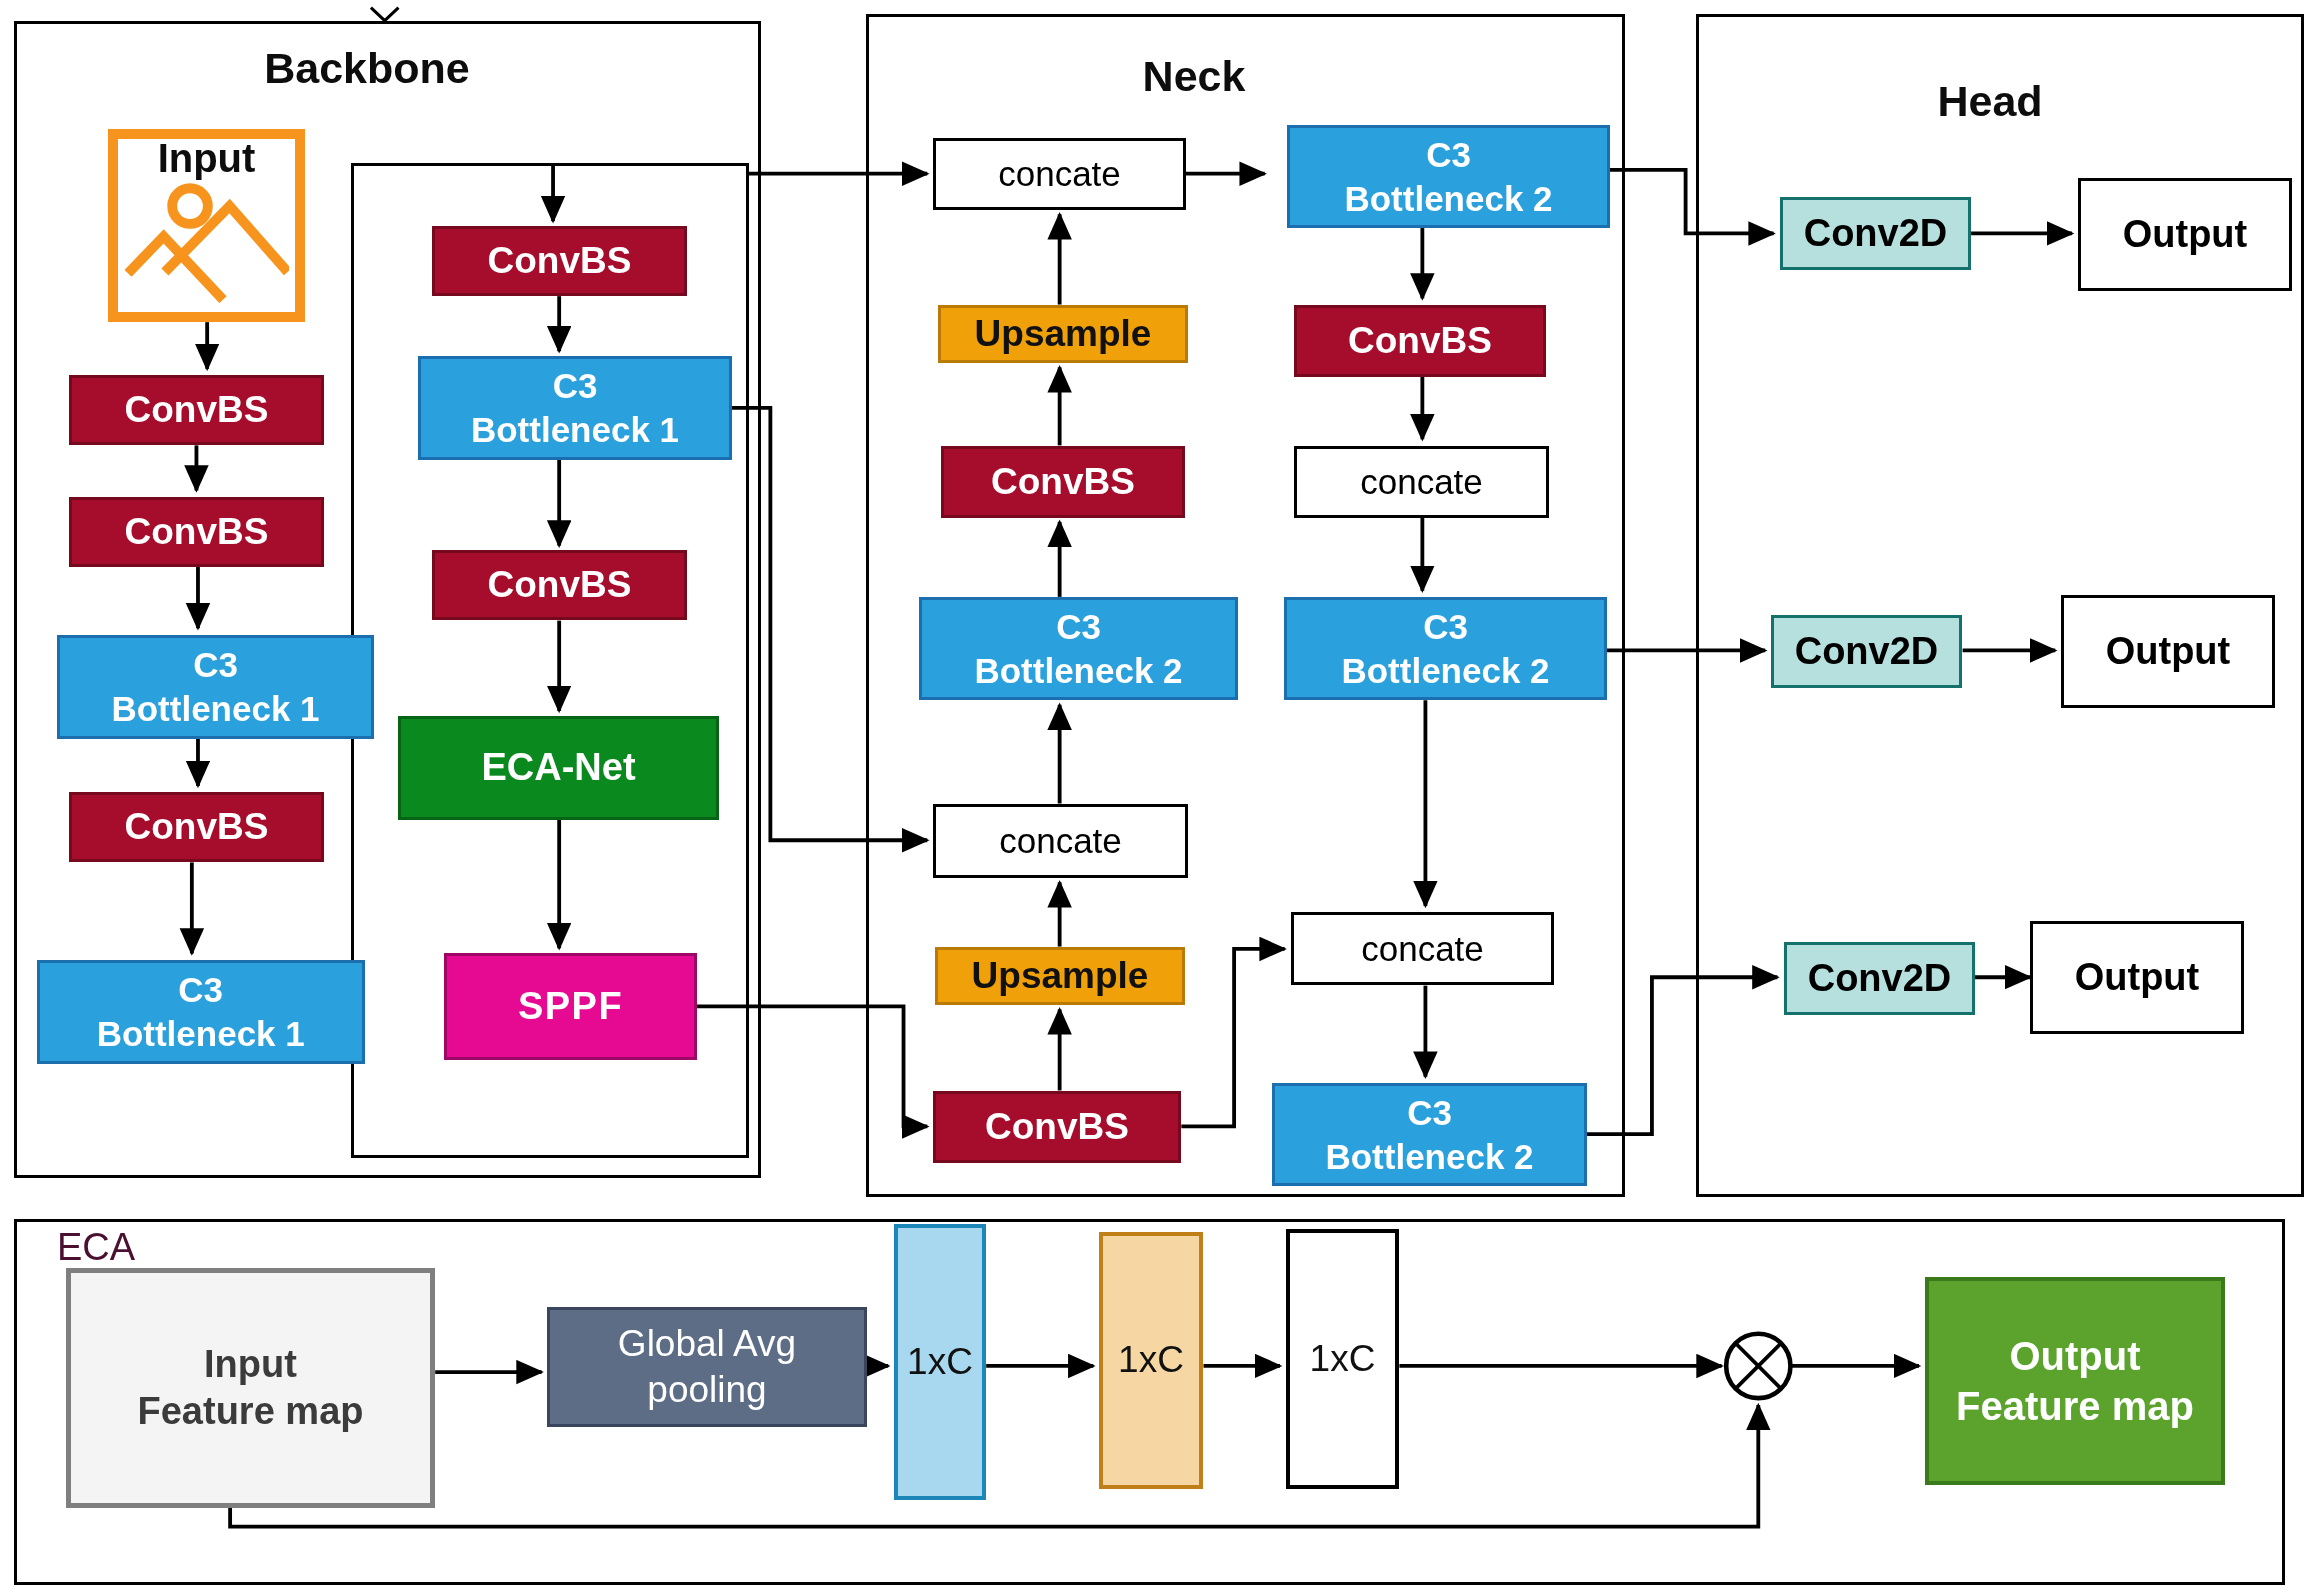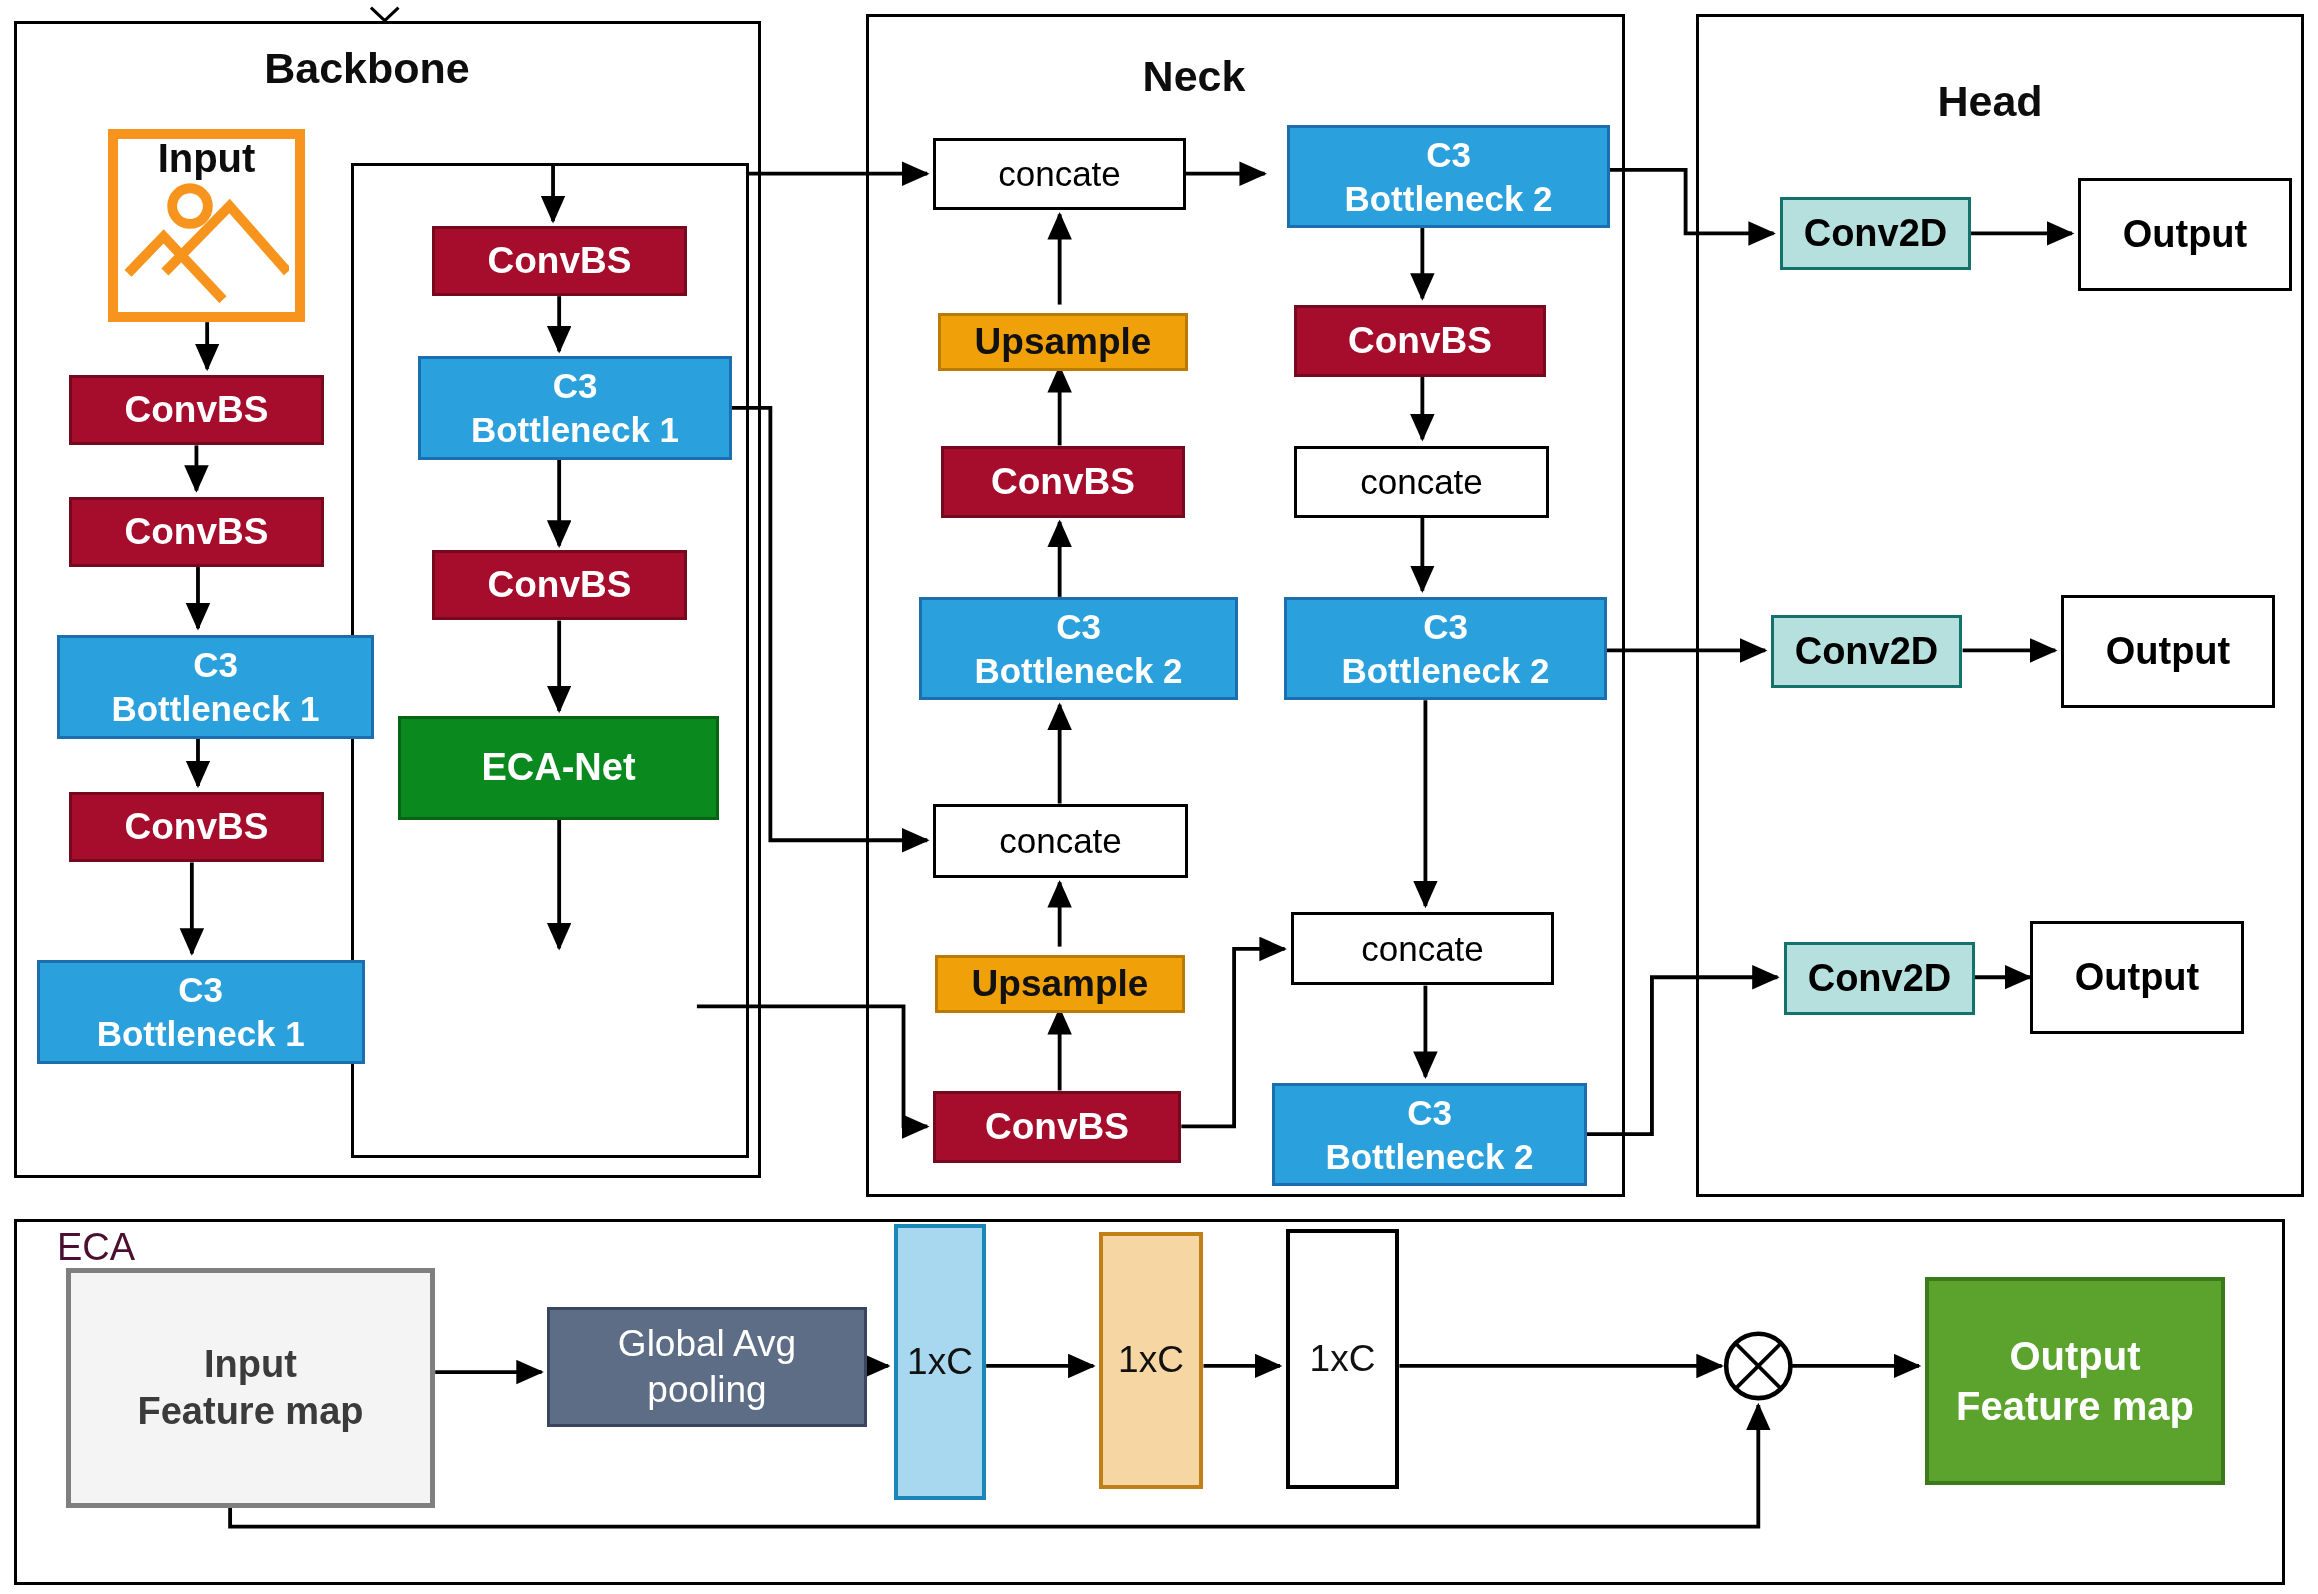--- a/index.html
+++ b/index.html
@@ -10,21 +10,21 @@
   .panel{position:absolute;border:3.8px solid #000;background:transparent;box-sizing:border-box;}
   .innerbox{position:absolute;border:3.1px solid #000;box-sizing:border-box;}
   .title{position:absolute;font-weight:bold;font-size:43px;color:#0d0d0d;text-align:center;}
   .block{
     position:absolute;display:flex;align-items:center;justify-content:center;
     text-align:center;box-sizing:border-box;white-space:pre-line;line-height:1.25;
   }
   .convbs{background:var(--convbs_fill);border:3.1px solid var(--convbs_border);color:#fff;font-weight:bold;font-size:37px;}
   .c3{background:var(--c3_fill);border:3.1px solid var(--c3_border);color:#fff;font-weight:bold;font-size:35px;margin-left:16px;}
   .concat{background:#fff;border:3.8px solid var(--box_border);color:#000;font-weight:400;font-size:35px;}
-  .upsample{background:var(--upsample_fill);border:3.1px solid var(--upsample_border);color:#111;font-weight:bold;font-size:37px;margin-top:8px;}
+  .upsample{background:var(--upsample_fill);border:3.1px solid var(--upsample_border);color:#111;font-weight:bold;font-size:37px;}
   .ecanet{background:var(--ecanet_fill);border:3.1px solid var(--ecanet_border);color:#fff;font-weight:bold;font-size:38px;}
   .sppf{background:var(--sppf_fill);border:3.1px solid var(--sppf_border);color:#fff;font-weight:bold;font-size:38px;letter-spacing:1.5px;}
   .conv2d{background:var(--conv2d_fill);border:3.8px solid var(--conv2d_border);color:#000;font-weight:bold;font-size:38px;}
   .outputbox{background:#fff;border:3.8px solid var(--box_border);color:#000;font-weight:bold;font-size:38px;}
   .inputimg{position:absolute;background:#fff;border:10.7px solid var(--input_icon);box-sizing:border-box;
     display:flex;flex-direction:column;align-items:center;}
   .inputimg .lbl{font-weight:bold;font-size:40px;color:#0d0d0d;margin-top:-3.1px;}
   .ecalabel{position:absolute;font-weight:normal;font-size:38px;color:var(--eca_label);}
   .inputfm{background:var(--inputfm_fill);border:5.4px solid var(--inputfm_border);color:var(--inputfm_text);font-weight:bold;font-size:38px;}
   .gapbox{background:var(--gap_fill);border:3.8px solid var(--gap_border);color:#fff;font-weight:400;font-size:37px;}
@@ -130,20 +130,21 @@
 Bottleneck 1</div>
   <div class="block convbs" style="left:69px;top:792px;width:255px;height:70px">ConvBS</div>
   <div class="block c3" style="left:20.7px;top:960px;width:328px;height:104px">C3
 Bottleneck 1</div>
 
   <div class="block convbs" style="left:432px;top:226px;width:255px;height:70px">ConvBS</div>
   <div class="block c3" style="left:402px;top:356px;width:314px;height:104px">C3
 Bottleneck 1</div>
   <div class="block convbs" style="left:432px;top:550px;width:255px;height:70px">ConvBS</div>
   <div class="block ecanet" style="left:398px;top:716px;width:321px;height:104px">ECA-Net</div>
+  <div class="block sppf" style="left:444px;top:953px;width:253px;height:107px">SPPF</div>
 
   <div class="block concat" style="left:933px;top:138px;width:253px;height:72px">concate</div>
   <div class="block upsample" style="left:938px;top:305px;width:250px;height:58px">Upsample</div>
   <div class="block convbs" style="left:941px;top:446px;width:244px;height:72px">ConvBS</div>
   <div class="block c3" style="left:903px;top:597px;width:319px;height:103px">C3
 Bottleneck 2</div>
   <div class="block concat" style="left:933px;top:804px;width:255px;height:74px">concate</div>
   <div class="block upsample" style="left:935px;top:947px;width:250px;height:58px">Upsample</div>
   <div class="block convbs" style="left:933px;top:1091px;width:248px;height:72px">ConvBS</div>
 

